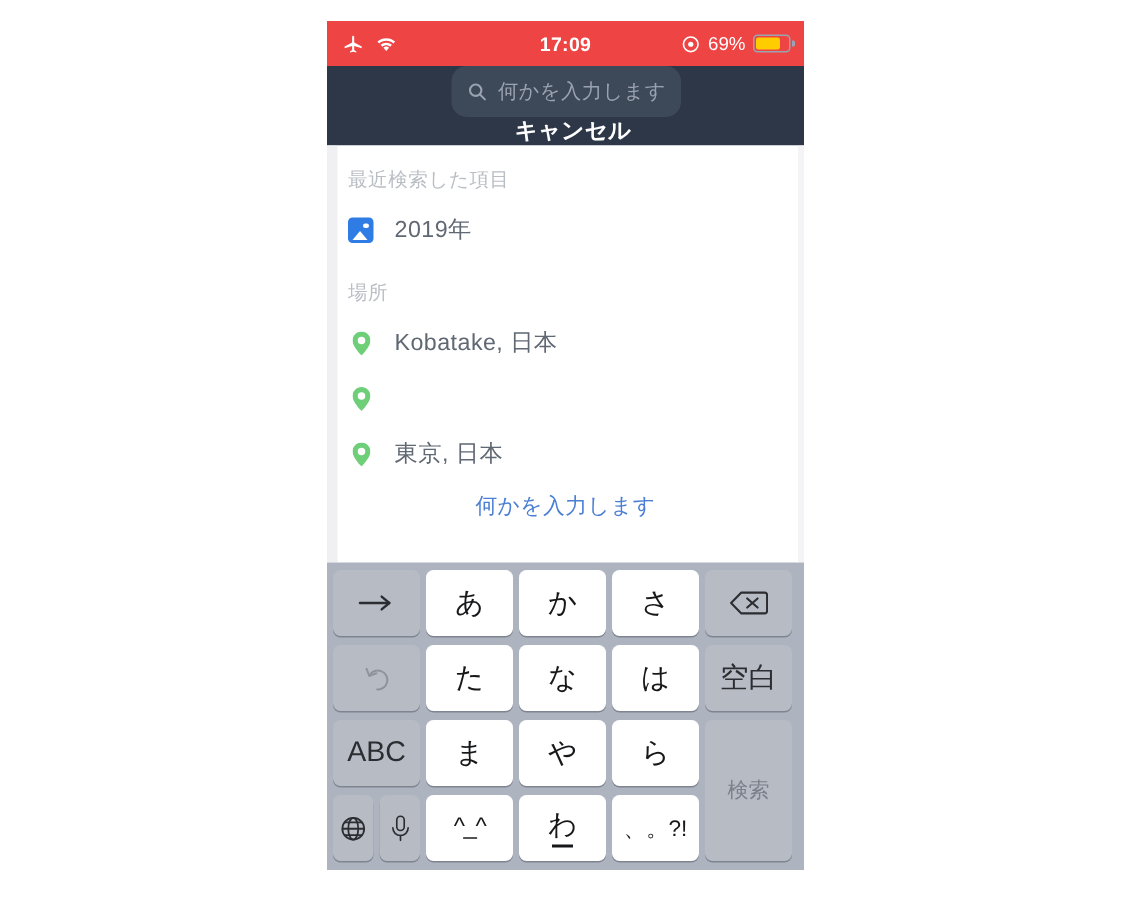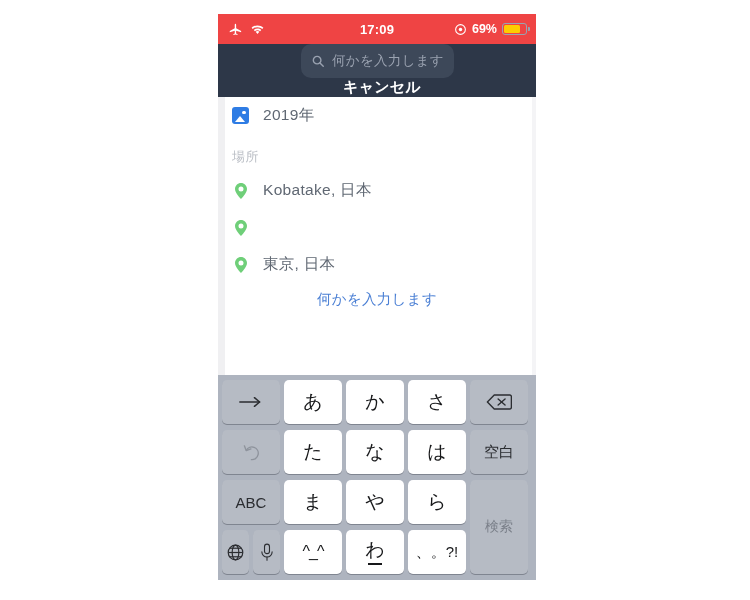--- a/index.html
+++ b/index.html
@@ -56,21 +56,21 @@
     position: absolute;
     right: 9px;
     top: 0;
     height: 30px;
     display: flex;
     align-items: center;
     gap: 5px;
   }
   .sb-pct {
     font-size: 12.5px;
-    font-weight: bold;
+    font-weight: normal;
   }
   .battery {
     position: relative;
     width: 25px;
     height: 12px;
     border: 1.4px solid #9aa3b0;
     border-radius: 3px;
     box-sizing: border-box;
   }
   .battery::after {
@@ -235,21 +235,21 @@
     font-size: 19px;
     color: #17181a;
     box-sizing: border-box;
     user-select: none;
   }
   .key.char {
     background: #ffffff;
   }
   .key.fn {
     background: #b6bbc4;
-    font-size: 15px;
+    font-size: 19px;
     color: #2b2d31;
   }
   .key.fn.muted {
     color: #7d828c;
   }
   .key.search {
     background: #b6bbc4;
     color: #7b808a;
     font-size: 14px;
   }
@@ -320,20 +320,21 @@
       </span>
       <span class="search-placeholder">何かを入力します</span>
     </div>
     <div class="cancel-btn">キャンセル</div>
   </div>
 
   <div class="results">
     <div class="left-gutter"></div>
     <div class="right-gutter"></div>
 
+    <div class="section-head">最近検索した項目</div>
 
     <div class="row">
       <span class="icon-photo"></span>
       <span class="row-label">2019年</span>
     </div>
 
     <div class="section-head">場所</div>
 
     <div class="row">
       <span class="icon-pin">

